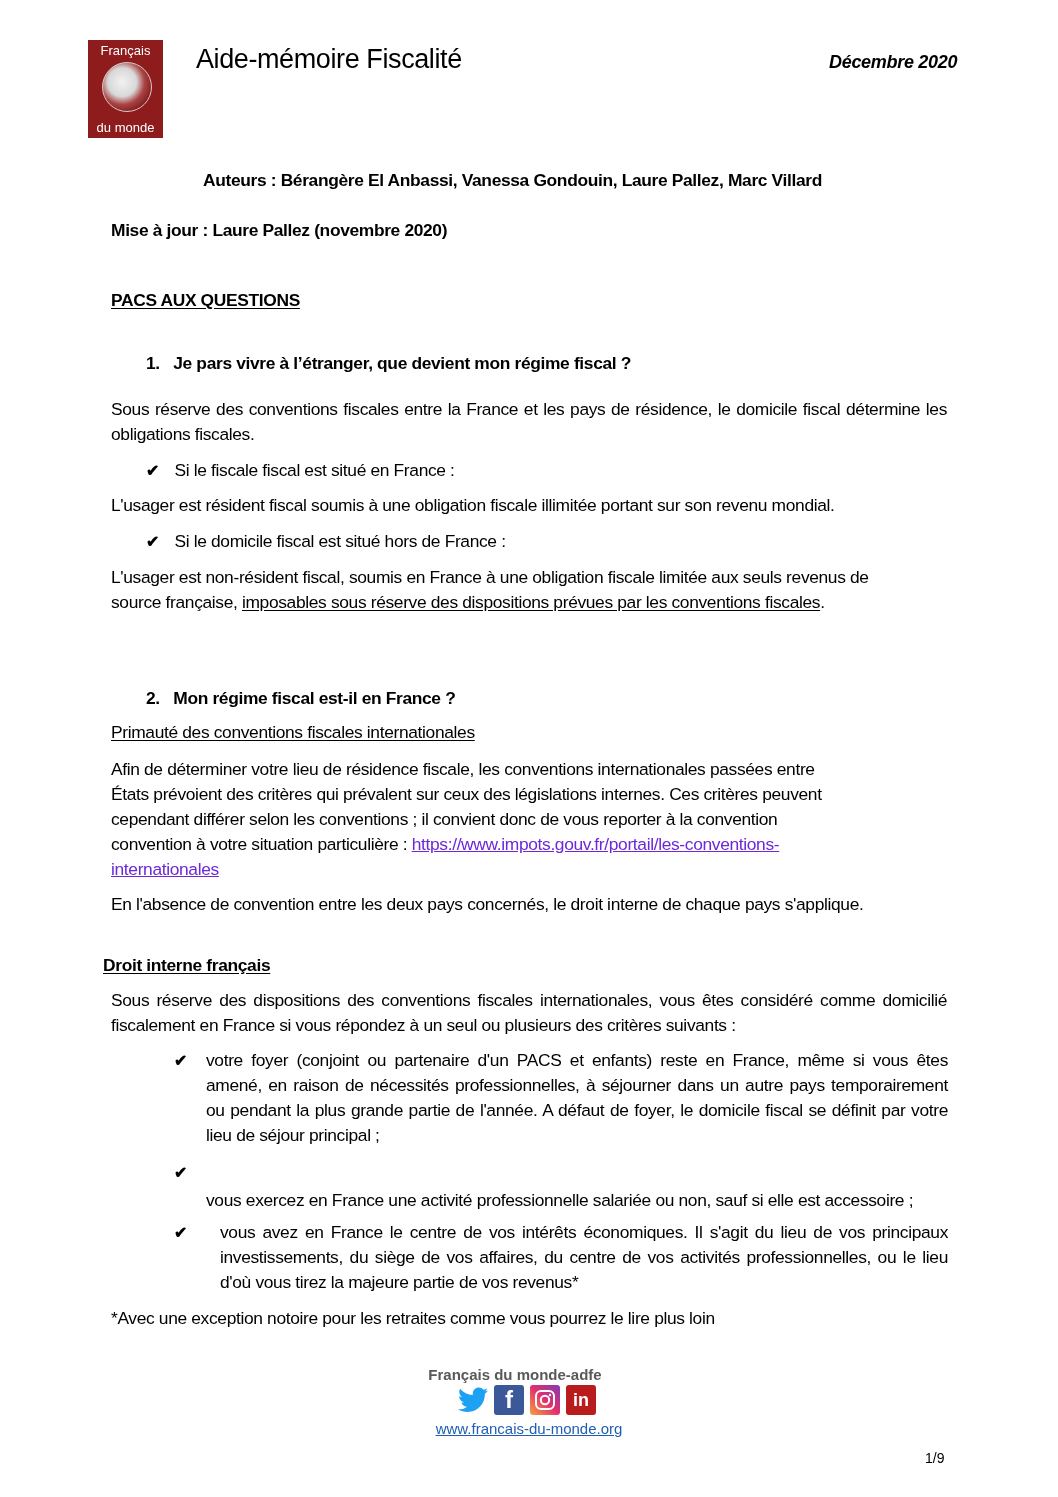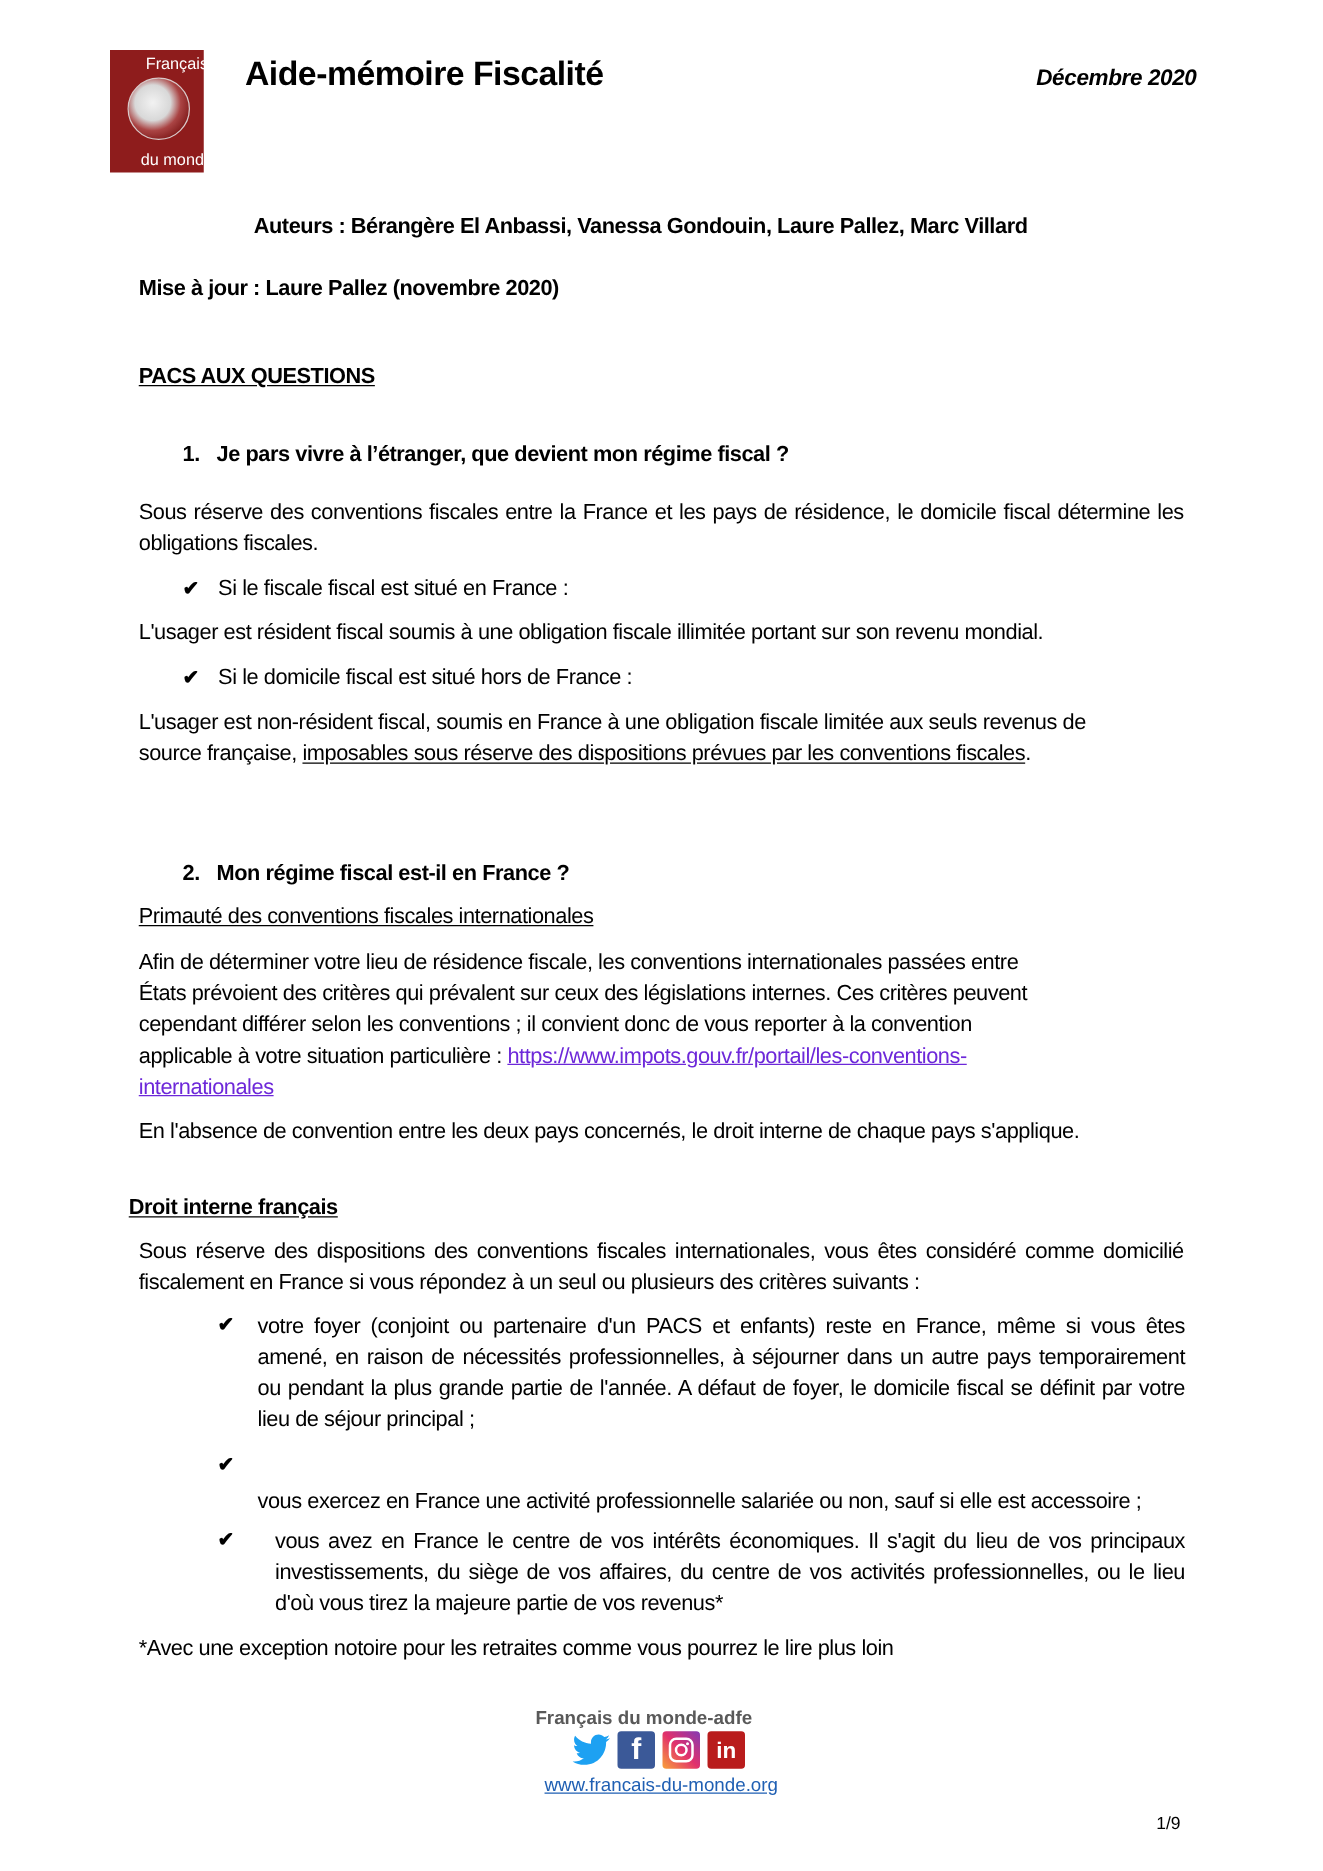--- a/index.html
+++ b/index.html
@@ -9,26 +9,26 @@
   }
   .abs { position: absolute; }
   .txt { font-family: "Liberation Sans", sans-serif; font-size: 17.4px; line-height: 25px; letter-spacing: -0.35px; }
   .bold { font-weight: bold; }
   .u { text-decoration: underline; text-underline-offset: 2px; }
   .justify { text-align: justify; text-align-last: left; }
   .line { white-space: nowrap; }
 
   
   .logo { left: 88px; top: 40px; width: 75px; height: 98px; background: #8e1c1c; }
-  .logo .top, .logo .bot { position: absolute; left: 0; width: 75px; text-align: center; color: #fff; font-size: 13px; line-height: 15px; padding-left: 16px; }
+  .logo .top, .logo .bot { position: absolute; left: 0; width: 75px; text-align: center; color: #fff; font-size: 13px; line-height: 15px; }
   .logo .top { top: 3px; }
   .logo .bot { bottom: 3px; }
   .logo .globe { position: absolute; left: 14px; top: 22px; width: 48px; height: 48px; border-radius: 50%; background: radial-gradient(circle at 40% 40%, #f2f2f2 0%, #d8d8d8 35%, #a44 55%, #7b1515 80%); border: 1px solid #d9c9c9; }
 
-  .title { left: 196px; top: 44px; font-size: 27px; font-weight: bold; letter-spacing: -0.4px; }
+  .title { left: 196px; top: 44px; font-size: 27px; font-weight: normal; letter-spacing: -0.4px; }
   .date { left: 829px; top: 52px; font-size: 18px; font-style: italic; font-weight: bold; letter-spacing: -0.3px; }
 
   .check { display: inline-block; width: 18px; font-size: 16px; font-weight: bold; }
 
   .link { color: #6d28d9; text-decoration: underline; }
 
   .footer-title { left: 0; width: 1030px; top: 1366px; text-align: center; font-size: 15px; font-weight: bold; color: #595959; }
   .socials { left: 458px; top: 1383px; width: 145px; height: 34px; display: flex; gap: 6px; align-items: center; }
   .social { width: 30px; height: 30px; border-radius: 3px; display: flex; align-items: center; justify-content: center; color: #fff; font-weight: bold; font-size: 20px; }
   .tw { background: transparent; }
@@ -72,21 +72,21 @@
   <span>source française, </span><span class="u">imposables sous réserve des dispositions prévues par les conventions fiscales</span><span>.</span>
 </div>
 
 <div class="abs txt bold line" style="left:146px; top:686px; white-space:pre;">2.   Mon régime fiscal est-il en France ?</div>
 <div class="abs txt u line" style="left:111px; top:720px;">Primauté des conventions fiscales internationales</div>
 
 <div class="abs txt line" style="left:111px; top:757px;">Afin de déterminer votre lieu de résidence fiscale, les conventions internationales passées entre</div>
 <div class="abs txt line" style="left:111px; top:782px;">États prévoient des critères qui prévalent sur ceux des législations internes. Ces critères peuvent</div>
 <div class="abs txt line" style="left:111px; top:807px;">cependant différer selon les conventions ; il convient donc de vous reporter à la convention</div>
 <div class="abs txt line" style="left:111px; top:832px;">
-  <span>applicable à votre situation particulière : </span><span class="link">https://www.impots.gouv.fr/portail/les-conventions-</span>
+  <span>convention à votre situation particulière : </span><span class="link">https://www.impots.gouv.fr/portail/les-conventions-</span>
 </div>
 <div class="abs txt line link" style="left:111px; top:857px;">internationales</div>
 
 <div class="abs txt line" style="left:111px; top:892px;">En l'absence de convention entre les deux pays concernés, le droit interne de chaque pays s'applique.</div>
 
 <div class="abs txt bold u line" style="left:103px; top:953px;text-decoration:underline;">Droit interne français</div>
 <div class="abs txt justify" style="left:111px; top:988px; width:836px;">Sous réserve des dispositions des conventions fiscales internationales, vous êtes considéré comme domicilié fiscalement en France si vous répondez à un seul ou plusieurs des critères suivants :</div>
 
 <div class="abs txt" style="left:174px; top:1048px; width:774px;">
   <span class="abs check" style="left:0; top:0;">✔</span>

